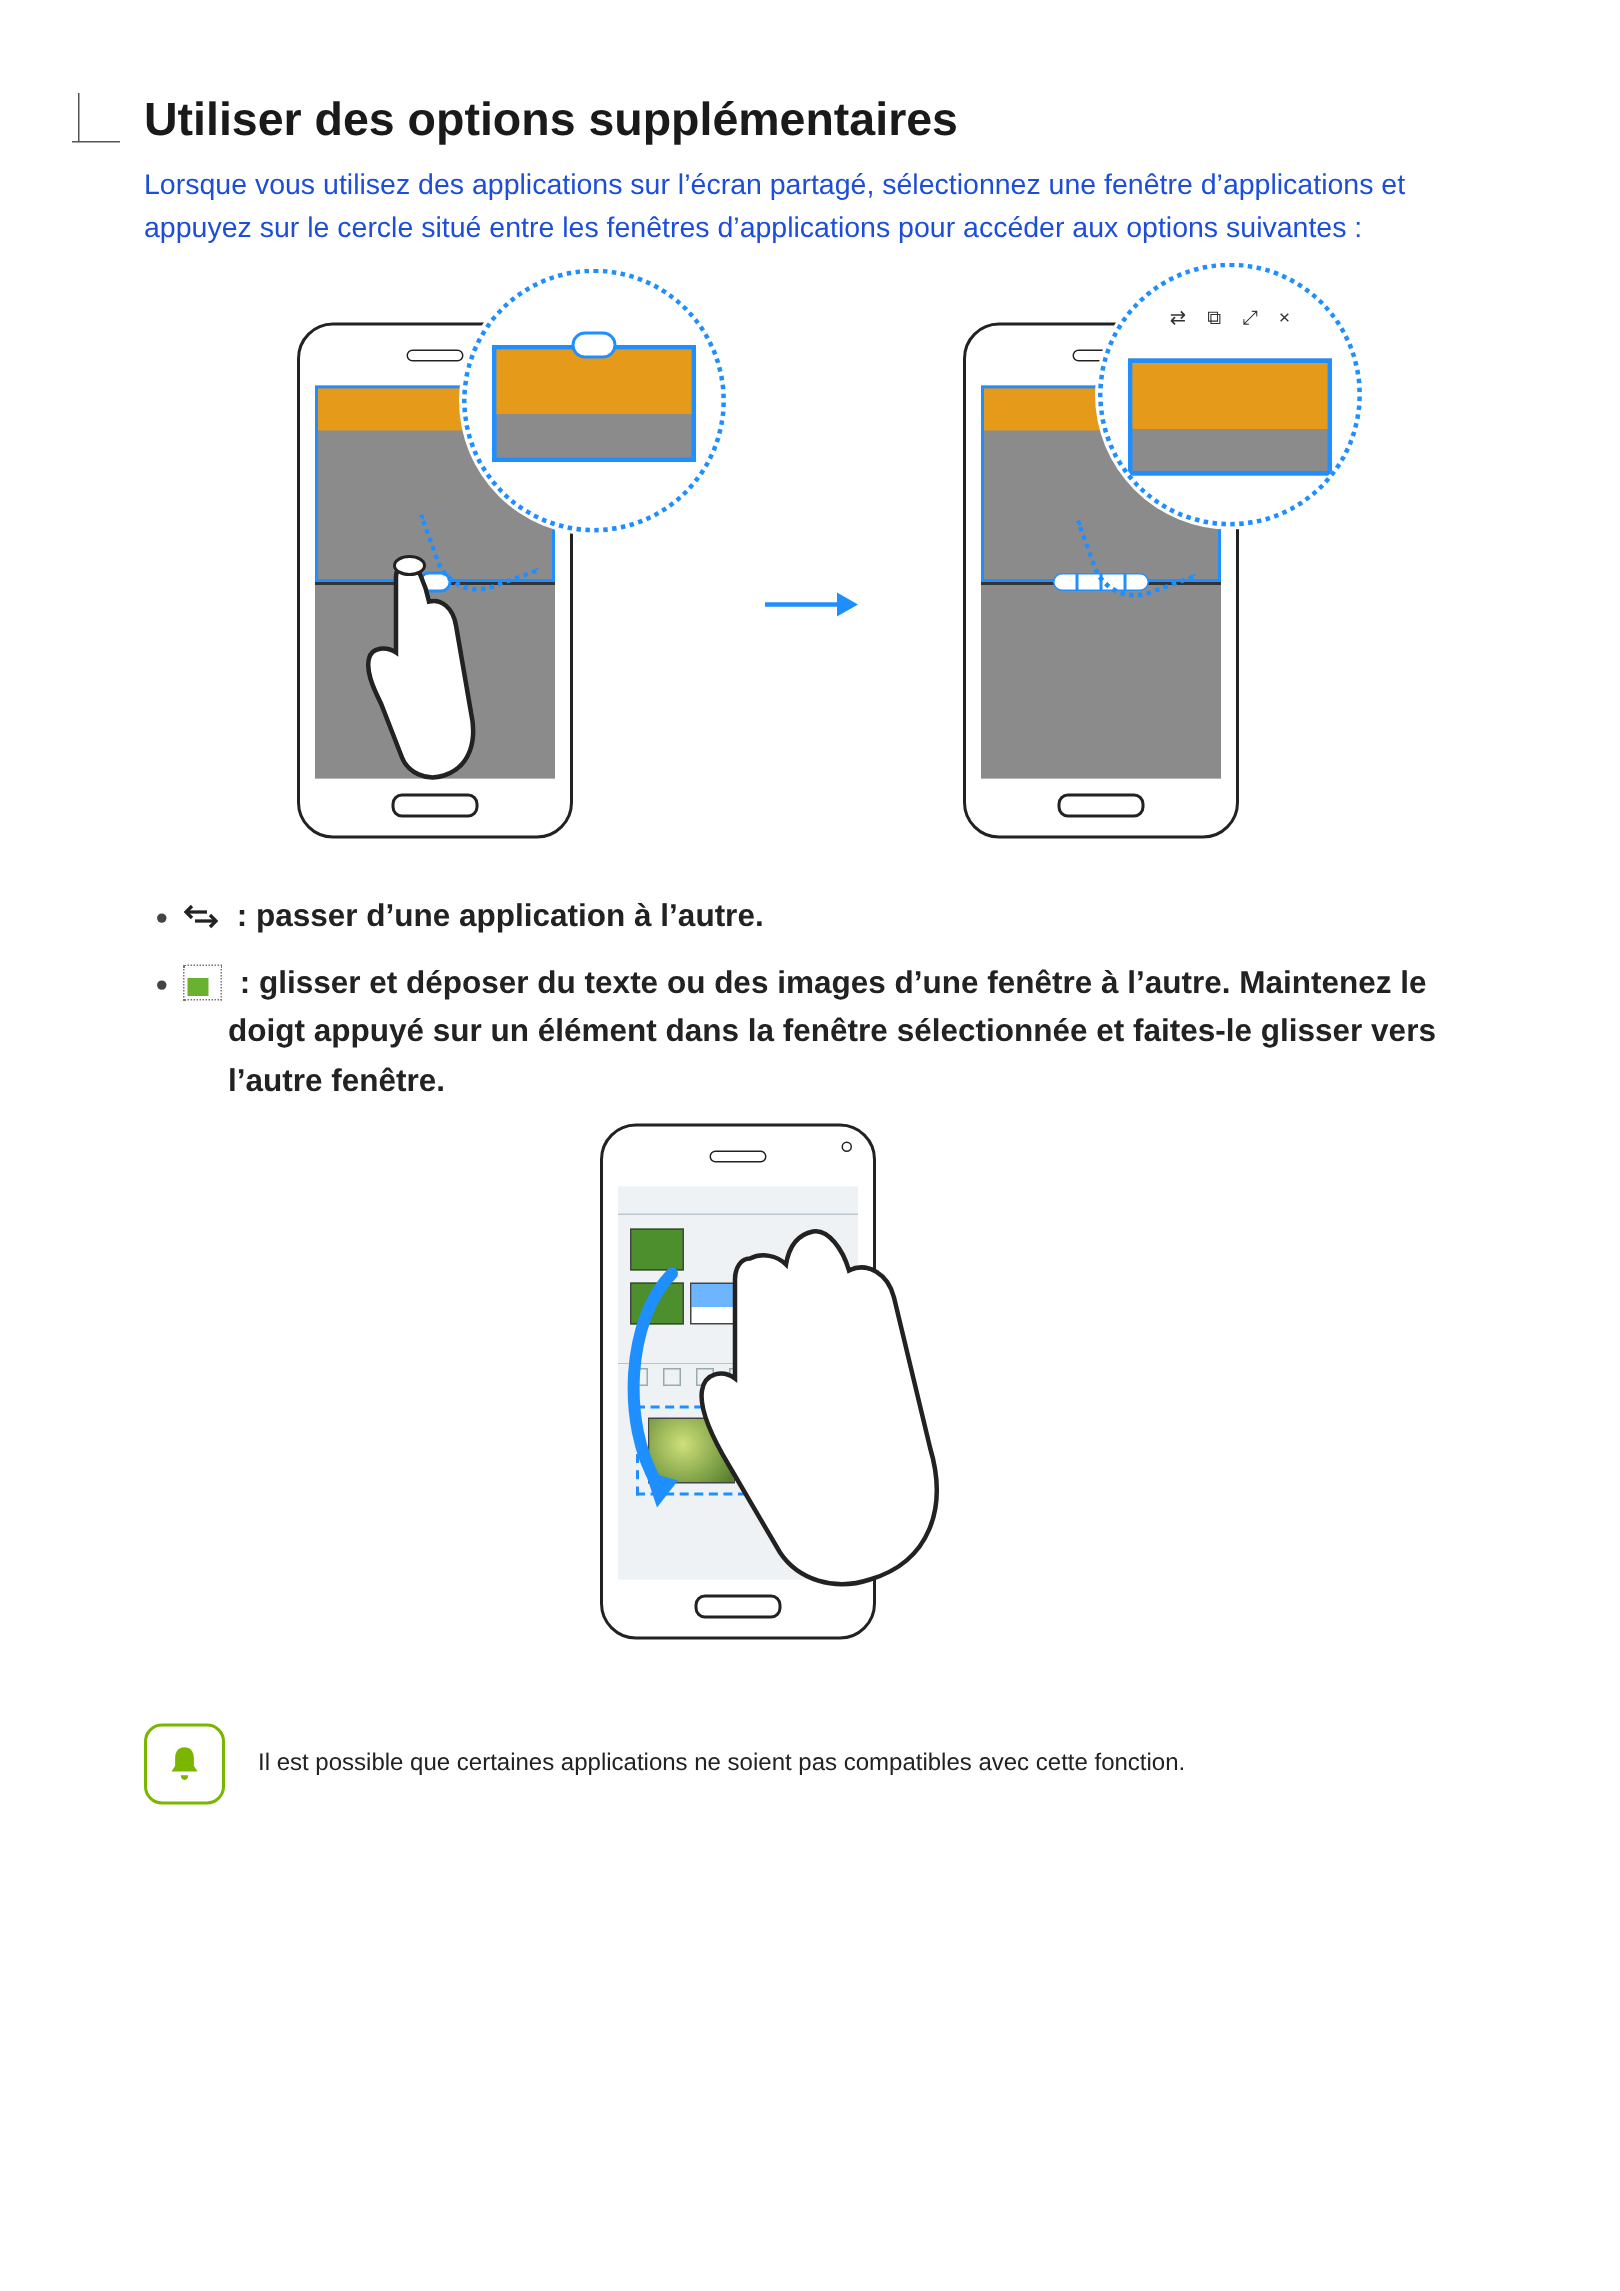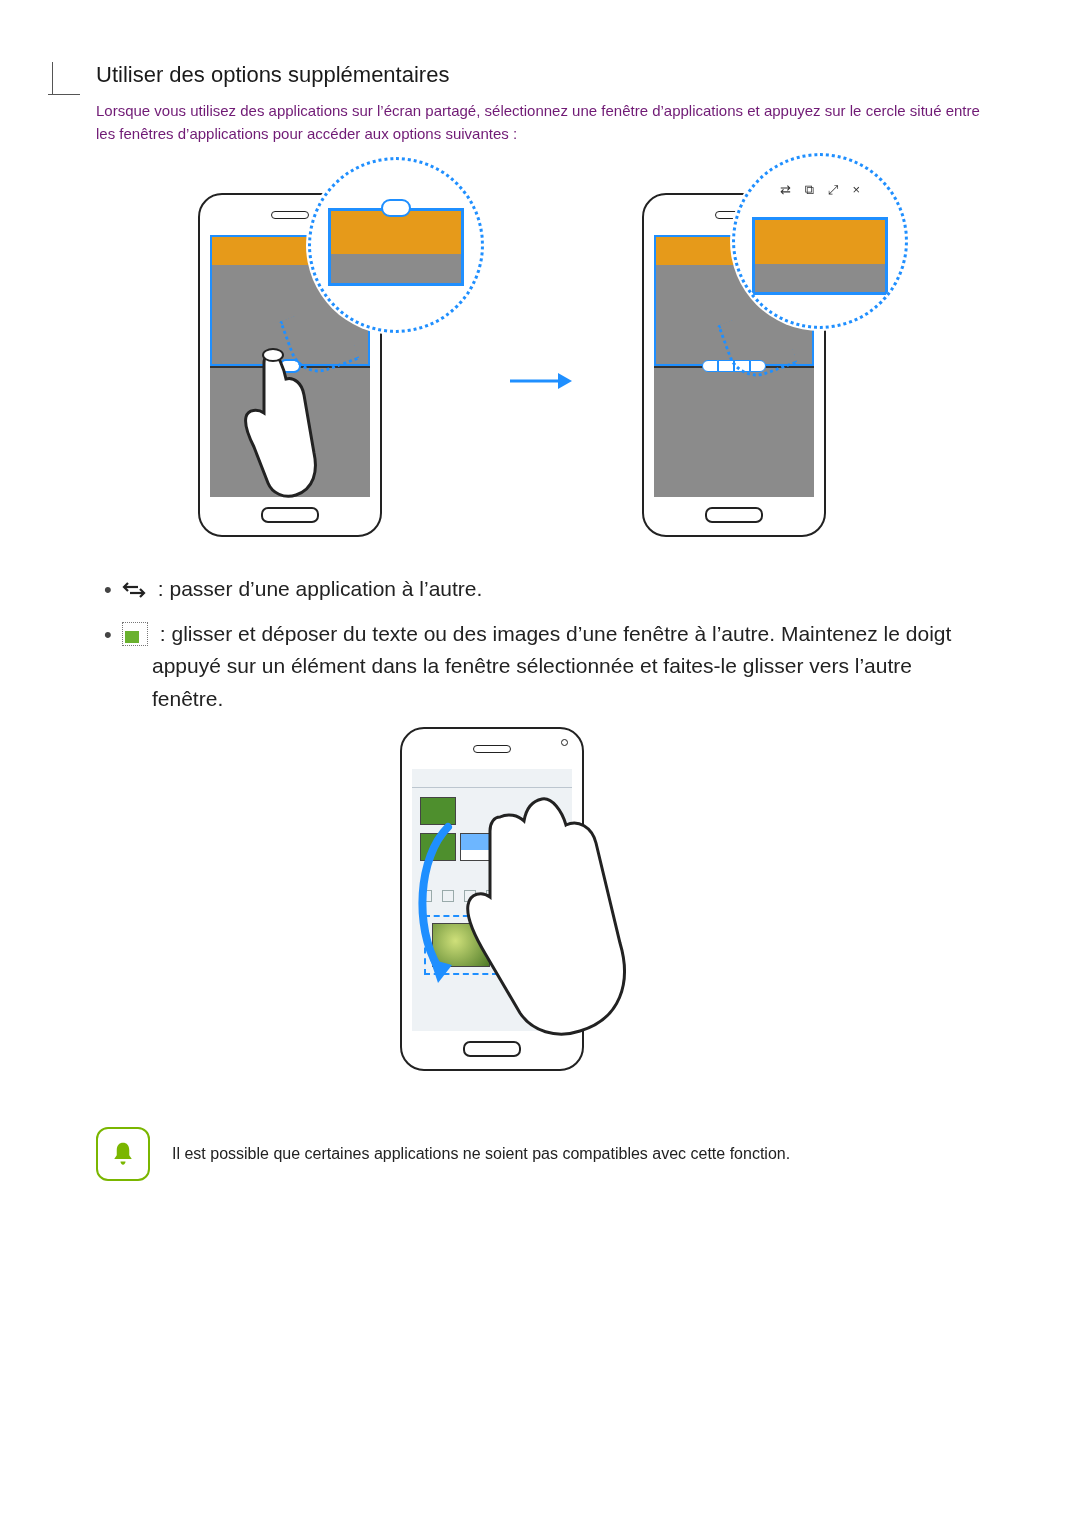--- a/index.html
+++ b/index.html
@@ -31,29 +31,29 @@
     border-top: 1.5px solid #555;
   }
   .running-header {
     margin-top: 40px;
     font-size: 21px;
     color: #555;
     letter-spacing: .2px;
   }
   h2.section-title {
     margin: 62px 0 12px 0;
-    font-size: 22px;
-    font-weight: 400;
+    font-size: 31px;
+    font-weight: 700;
     color: #1a1a1a;
   }
   p.lead {
     margin: 0 0 18px 0;
-    font-size: 15px;
+    font-size: 19px;
     line-height: 1.5;
-    color: #701a75;
+    color: #1d4ed8;
   }
   .figure-row {
     display: flex;
     align-items: center;
     justify-content: center;
     gap: 60px;
     margin: 18px 0 30px 0;
   }
   .phone {
     position: relative;
@@ -184,20 +184,21 @@
   .arrow-right {
     margin-top: 60px;
     color: #1f8fff;
   }
 
   
   ul.options {
     margin: 6px 0 0 0;
     padding: 0 0 0 22px;
     list-style: none;
+    font-weight: bold;
   }
   ul.options > li {
     position: relative;
     margin: 12px 0;
     padding-left: 34px;
     font-size: 21px;
     line-height: 1.55;
     color: #222;
   }
   ul.options > li::before {

